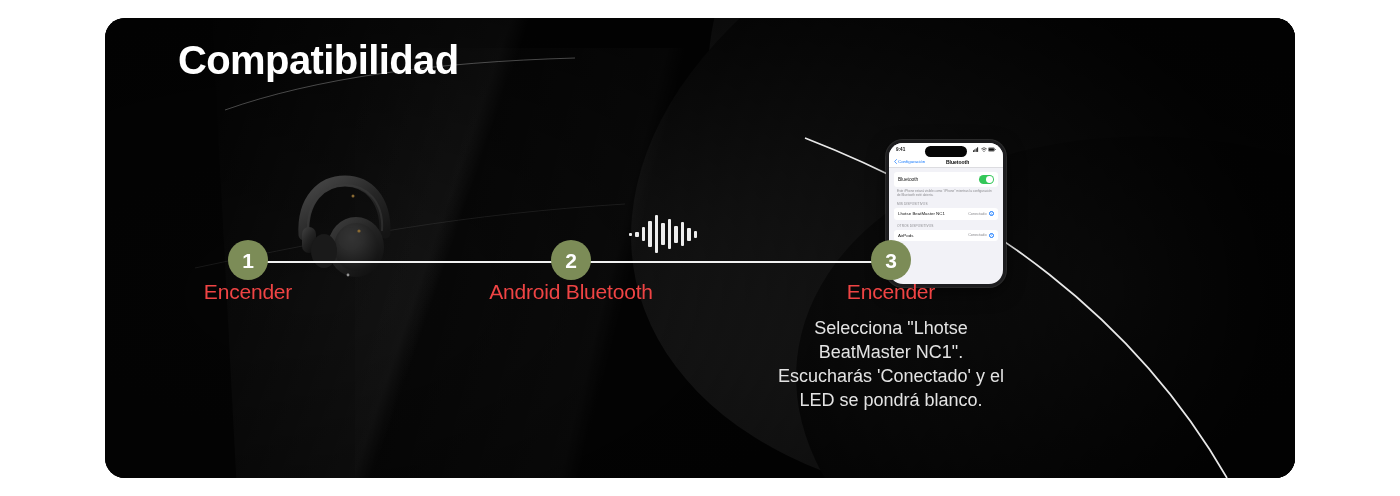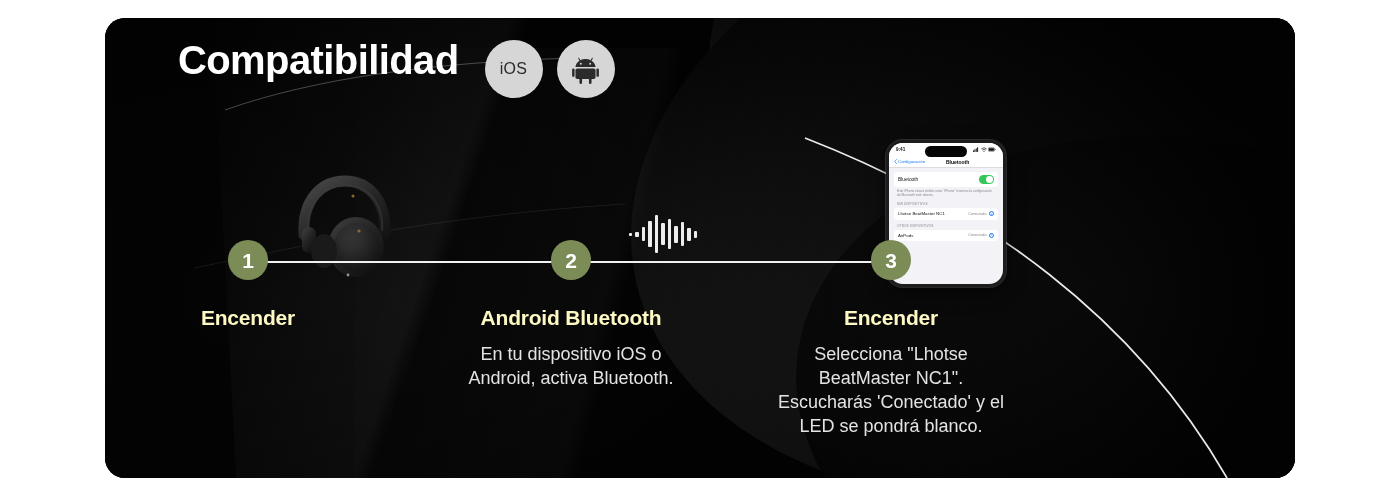--- a/index.html
+++ b/index.html
@@ -82,21 +82,21 @@
     left: 0; top: 0;
     width: 1190px; height: 460px;
     pointer-events: none;
   }
 
   
   .header {
     position: absolute;
     left: 73px; top: 22px;
     display: flex;
-    align-items: flex-start;
+    align-items: flex-end;
     gap: 26px;
     z-index: 8;
   }
   .title {
     color: #ffffff;
     font-size: 40px;
     font-weight: 700;
     letter-spacing: -0.6px;
     line-height: 1;
     white-space: nowrap;
@@ -301,24 +301,23 @@
     background: #7c8c57;
     color: #ffffff;
     font-size: 21px;
     font-weight: 700;
     display: flex;
     align-items: center;
     justify-content: center;
     line-height: 1;
   }
   .step-title {
-    margin-top: 26px;
-    color: #fef9c3;
+    color: #ef4444;
     font-size: 21px;
-    font-weight: 700;
+    font-weight: 400;
     letter-spacing: -0.2px;
     white-space: nowrap;
   }
   .step-desc {
     margin-top: 13px;
     color: #e3e3e3;
     font-size: 18px;
     font-weight: 400;
     line-height: 1.33;
     text-align: center;
@@ -342,39 +341,20 @@
     <div class="bg-vignette"></div>
 
     <svg class="bg-curve-white" viewBox="0 0 1190 460">
       <path d="M 700 120 C 880 190 1030 300 1122 460" fill="none" stroke="#f4f4f4" stroke-width="1.7" opacity="0.95"></path>
       <path d="M 120 92 C 210 60 330 44 470 40" fill="none" stroke="#ffffff" stroke-width="0.9" opacity="0.30"></path>
       <path d="M 90 250 C 240 218 360 196 520 186" fill="none" stroke="#ffffff" stroke-width="0.8" opacity="0.10"></path>
     </svg>
 
     <div class="header">
       <div class="title">Compatibilidad</div>
-      <div class="os-badges">
-        <div class="os-badge">
-          <span class="os-badge-text">iOS</span>
-        </div>
-        <div class="os-badge">
-          <svg width="27" height="29" viewBox="0 0 24 26">
-            <g fill="#2b2b2b">
-              <path d="M6.6 5.1 L5.5 3.1 a0.45 0.45 0 0 1 0.78 -0.45 L7.45 4.72 A8.2 8.2 0 0 1 12 3.55 a8.2 8.2 0 0 1 4.55 1.17 l1.17 -2.07 a0.45 0.45 0 0 1 0.78 0.45 L17.4 5.1 C19.5 6.3 20.9 8.4 21 10.8 H3 C3.1 8.4 4.5 6.3 6.6 5.1 Z"></path>
-              <circle cx="7.8" cy="7.8" r="0.85" fill="#d6d6d6"></circle>
-              <circle cx="16.2" cy="7.8" r="0.85" fill="#d6d6d6"></circle>
-              <rect x="3" y="12" width="18" height="9.6" rx="1.6"></rect>
-              <rect x="0" y="12" width="2.2" height="7.6" rx="1.1"></rect>
-              <rect x="21.8" y="12" width="2.2" height="7.6" rx="1.1"></rect>
-              <rect x="6.6" y="20.6" width="2.3" height="5.4" rx="1.15"></rect>
-              <rect x="15.1" y="20.6" width="2.3" height="5.4" rx="1.15"></rect>
-            </g>
-          </svg>
-        </div>
-      </div>
     </div>
 
     <div class="visual-row">
 
       <svg class="headphones" viewBox="0 0 108 112">
         <defs>
           <linearGradient id="hpBand" x1="0" y1="0" x2="1" y2="1">
             <stop offset="0%" stop-color="#4a4a4a"></stop>
             <stop offset="55%" stop-color="#262626"></stop>
             <stop offset="100%" stop-color="#141414"></stop>
@@ -489,21 +469,20 @@
     <div class="steps">
 
       <div class="step s1">
         <div class="step-circle">1</div>
         <div class="step-title">Encender</div>
       </div>
 
       <div class="step s2">
         <div class="step-circle">2</div>
         <div class="step-title">Android Bluetooth</div>
-        <div class="step-desc">En tu dispositivo iOS o Android, activa Bluetooth.</div>
       </div>
 
       <div class="step s3">
         <div class="step-circle">3</div>
         <div class="step-title">Encender</div>
         <div class="step-desc">Selecciona "Lhotse BeatMaster NC1". Escucharás 'Conectado' y el LED se pondrá blanco.</div>
       </div>
 
     </div>
 

